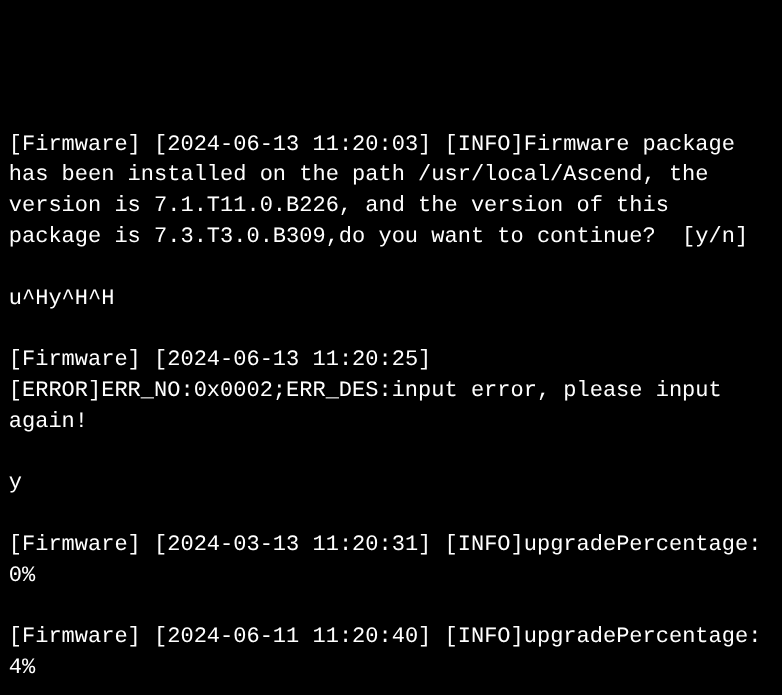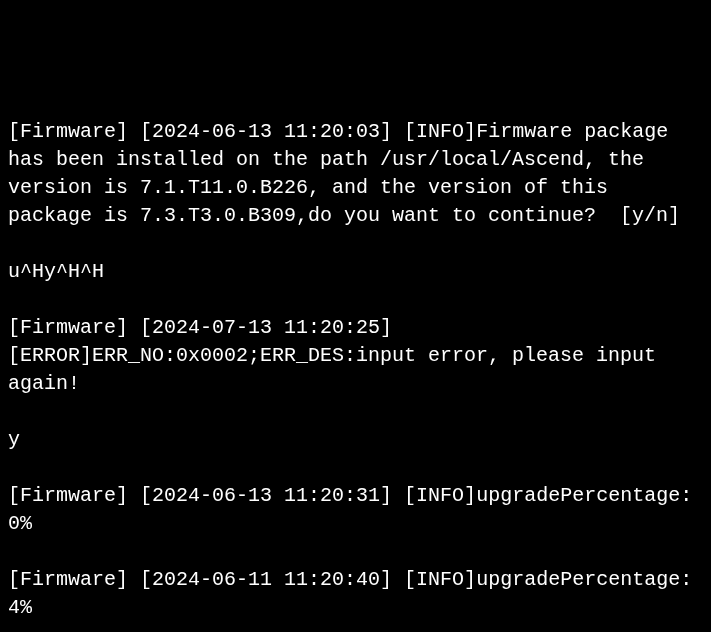--- a/index.html
+++ b/index.html
@@ -18,23 +18,23 @@
     }
     .term-line { display: block; }
   </style>
 </head>
 <body>
 
 
 
 <span class="term-line"><span>[Firmware]</span> <span>[2024-06-13 11:20:03]</span> <span>[INFO]</span><span>Firmware package has been installed on the path /usr/local/Ascend, the version is 7.1.T11.0.B226, and the version of this package is 7.3.T3.0.B309,do you want to continue?  [y/n]</span></span>
 <span class="term-line">u^Hy^H^H</span>
-<span class="term-line"><span>[Firmware]</span> <span>[2024-07-13 11:20:25]</span> <span>[ERROR]</span><span>ERR_NO:0x0002;ERR_DES:input error, please input again!</span></span>
+<span class="term-line"><span>[Firmware]</span> <span>[2024-06-13 11:20:25]</span> <span>[ERROR]</span><span>ERR_NO:0x0002;ERR_DES:input error, please input again!</span></span>
 <span class="term-line">y</span>
-<span class="term-line"><span>[Firmware]</span> <span>[2024-06-13 11:20:31]</span> <span>[INFO]</span><span>upgradePercentage: 0%</span></span>
+<span class="term-line"><span>[Firmware]</span> <span>[2024-03-13 11:20:31]</span> <span>[INFO]</span><span>upgradePercentage: 0%</span></span>
 <span class="term-line"><span>[Firmware]</span> <span>[2024-06-11 11:20:40]</span> <span>[INFO]</span><span>upgradePercentage: 4%</span></span>
 
 
 
 
 
 
 
 
 

